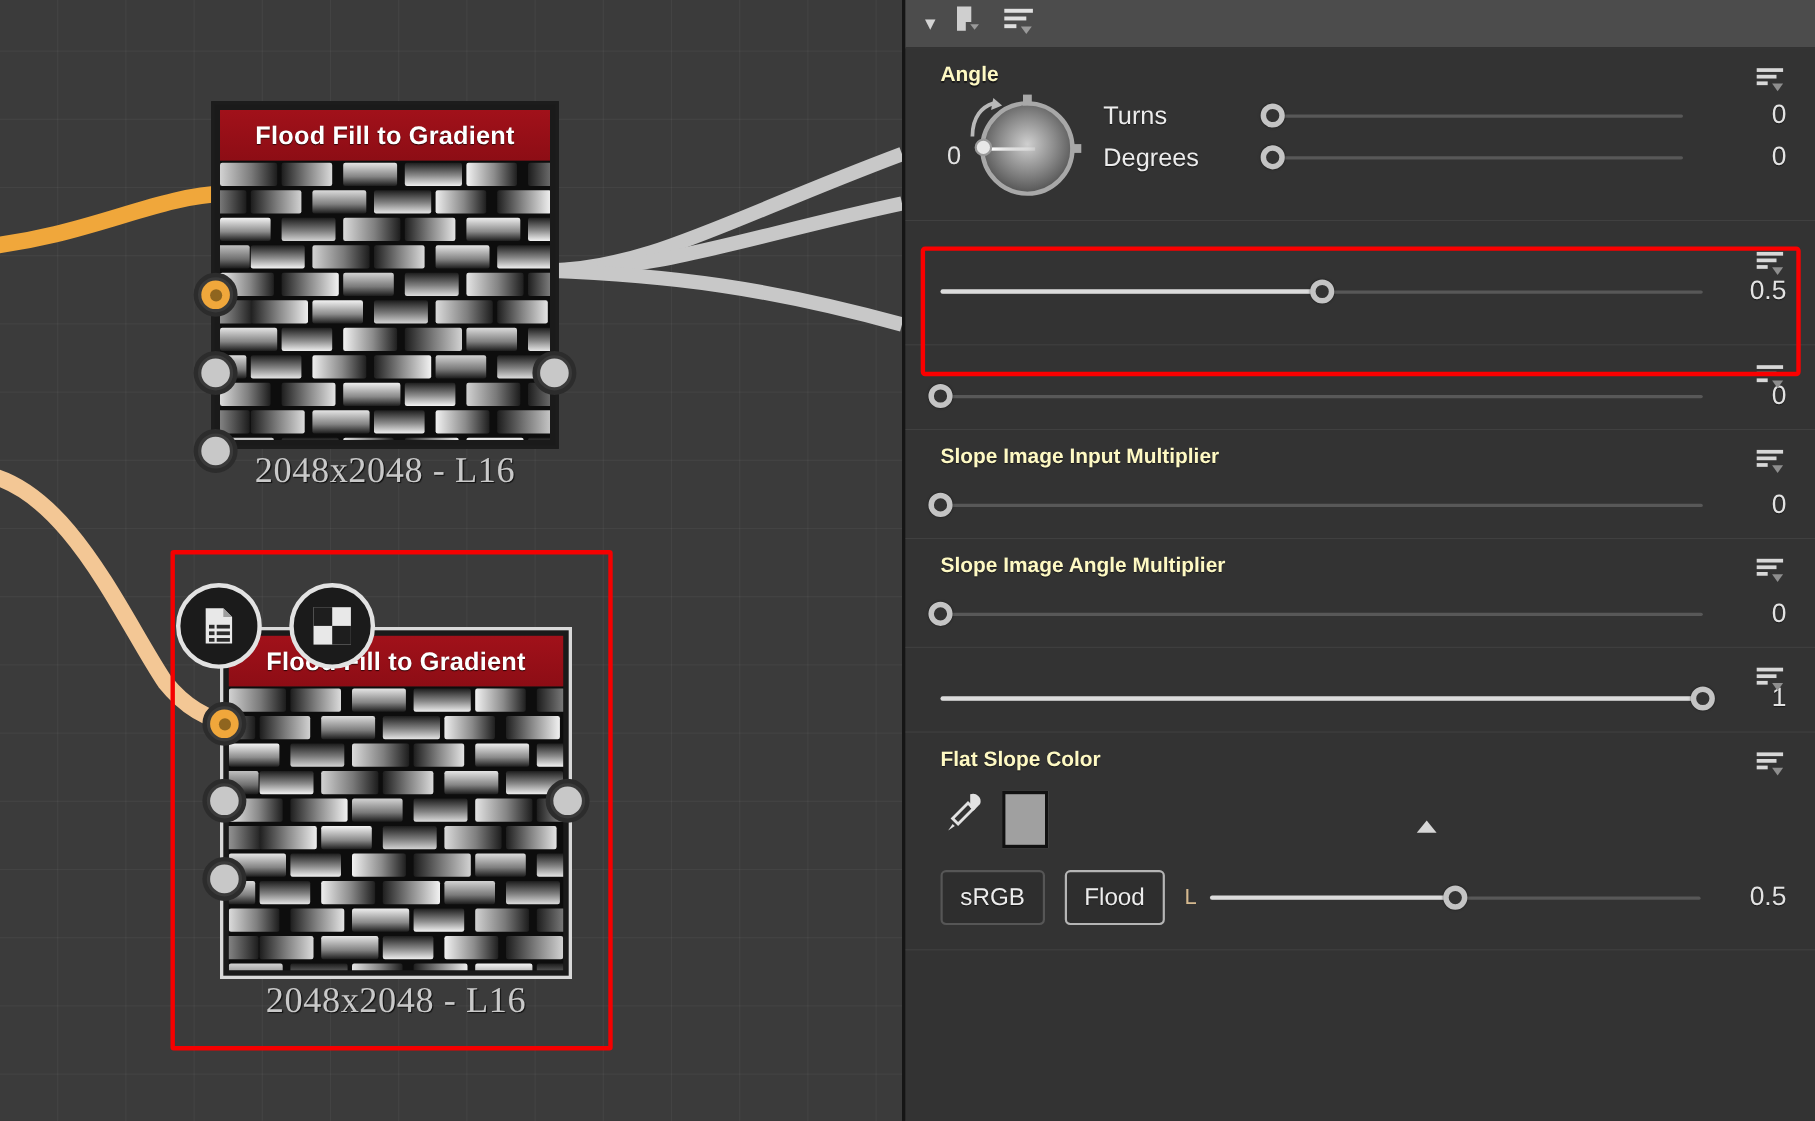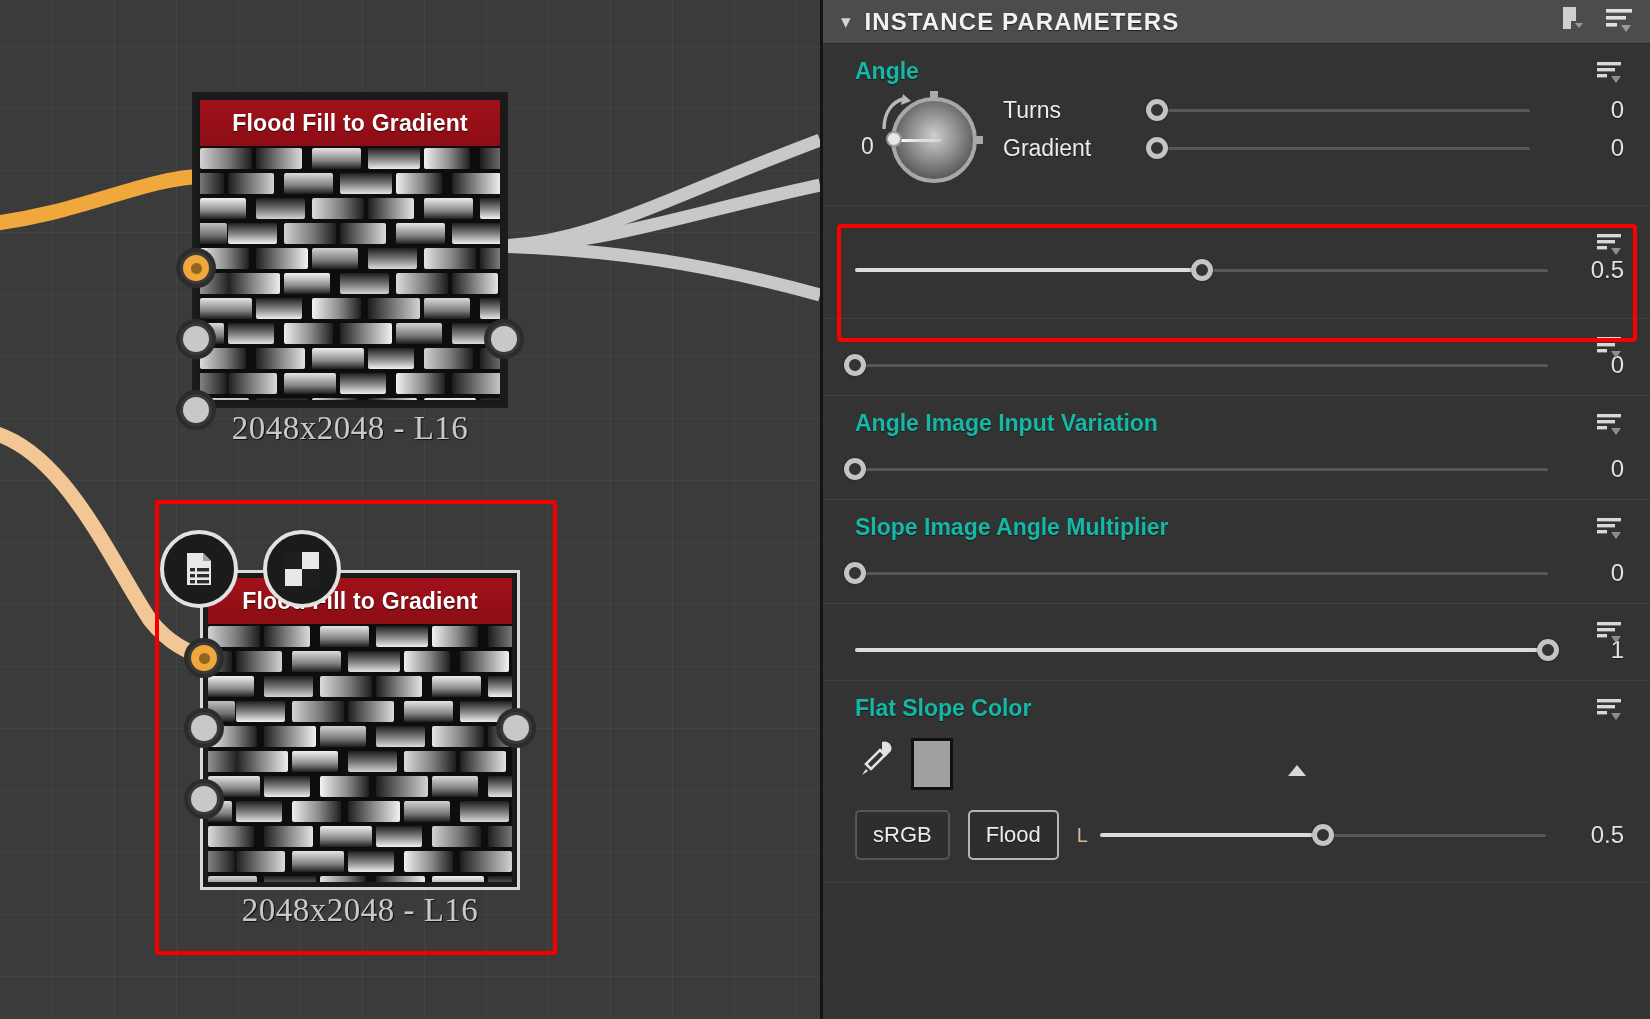--- a/index.html
+++ b/index.html
@@ -99,21 +99,21 @@
   }
   #panel-title {
     color: #f2f2f2; font-size: 24px; font-weight: bold; letter-spacing: 1.1px;
     flex: 1; text-shadow: 0 1px 1px rgba(0,0,0,.6);
   }
   .hdr-icons { display: flex; align-items: center; gap: 16px; }
 
   .prow { position: relative; border-bottom: 1px solid #404040; padding: 14px 26px 16px 32px; }
   .prow:last-child { border-bottom: none; }
   .plabel {
-    color: #14b8a6; font-size: 23px; font-weight: bold;
+    color: #fef9c3; font-size: 19px; font-weight: bold;
     text-shadow: 0 1px 1px rgba(0,0,0,.55);
   }
   .plabel.italic { font-style: italic; font-weight: bold; }
   .rowmenu { position: absolute; right: 22px; top: 16px; }
 
   .slider-line { display: flex; align-items: center; margin-top: 18px; }
   .track {
     position: relative; flex: 1; height: 22px; margin-right: 12px;
   }
   .track .rail {
@@ -462,21 +462,20 @@
       </svg>
     </div>
 
     <div class="node-label" style="left:200px; top:892px; width:320px;">2048x2048 - L16</div>
   </div>
 
   <div id="panel">
 
     <div id="panel-header">
       <span class="chev">▾</span>
-      <span id="panel-title">INSTANCE PARAMETERS</span>
       <span class="hdr-icons">
         <span>
           <svg width="30" height="30" viewBox="0 0 30 30">
             <path d="M5 2 h13 v14 h-5 v8 h-8 z" fill="#cfcfcf" rx="2"></path>
             <path d="M17 18 l4 5 l4 -5 z" fill="#9a9a9a"></path>
           </svg>
         </span>
         <span>
           <svg width="34" height="30" viewBox="0 0 34 30">
             <rect x="2" y="4" width="26" height="3.6" fill="#e0e0e0"></rect>
@@ -519,21 +518,21 @@
         <div class="angle-subs">
           <div class="sub-line">
             <span class="sub-name">Turns</span>
             <span class="track">
               <span class="rail"></span>
               <span class="knob" style="left:0%;"></span>
             </span>
             <span class="pval">0</span>
           </div>
           <div class="sub-line">
-            <span class="sub-name">Gradient</span>
+            <span class="sub-name">Degrees</span>
             <span class="track">
               <span class="rail"></span>
               <span class="knob" style="left:0%;"></span>
             </span>
             <span class="pval">0</span>
           </div>
         </div>
       </div>
     </div>
 
@@ -568,21 +567,21 @@
       <div class="slider-line">
         <span class="track">
           <span class="rail"></span>
           <span class="knob" style="left:0%;"></span>
         </span>
         <span class="pval">0</span>
       </div>
     </div>
 
     <div class="prow">
-      <div class="plabel">Angle Image Input Variation</div>
+      <div class="plabel">Slope Image Input Multiplier</div>
       <span class="rowmenu">
         <svg width="32" height="28" viewBox="0 0 32 28">
           <rect x="1" y="2" width="24" height="3.4" fill="#d8d8d8"></rect>
           <rect x="1" y="8" width="18" height="3.4" fill="#d8d8d8"></rect>
           <rect x="1" y="14" width="10" height="3.4" fill="#d8d8d8"></rect>
           <path d="M15 16 l5 7 l5 -7 z" fill="#8e8e8e"></path>
         </svg>
       </span>
       <div class="slider-line">
         <span class="track">

